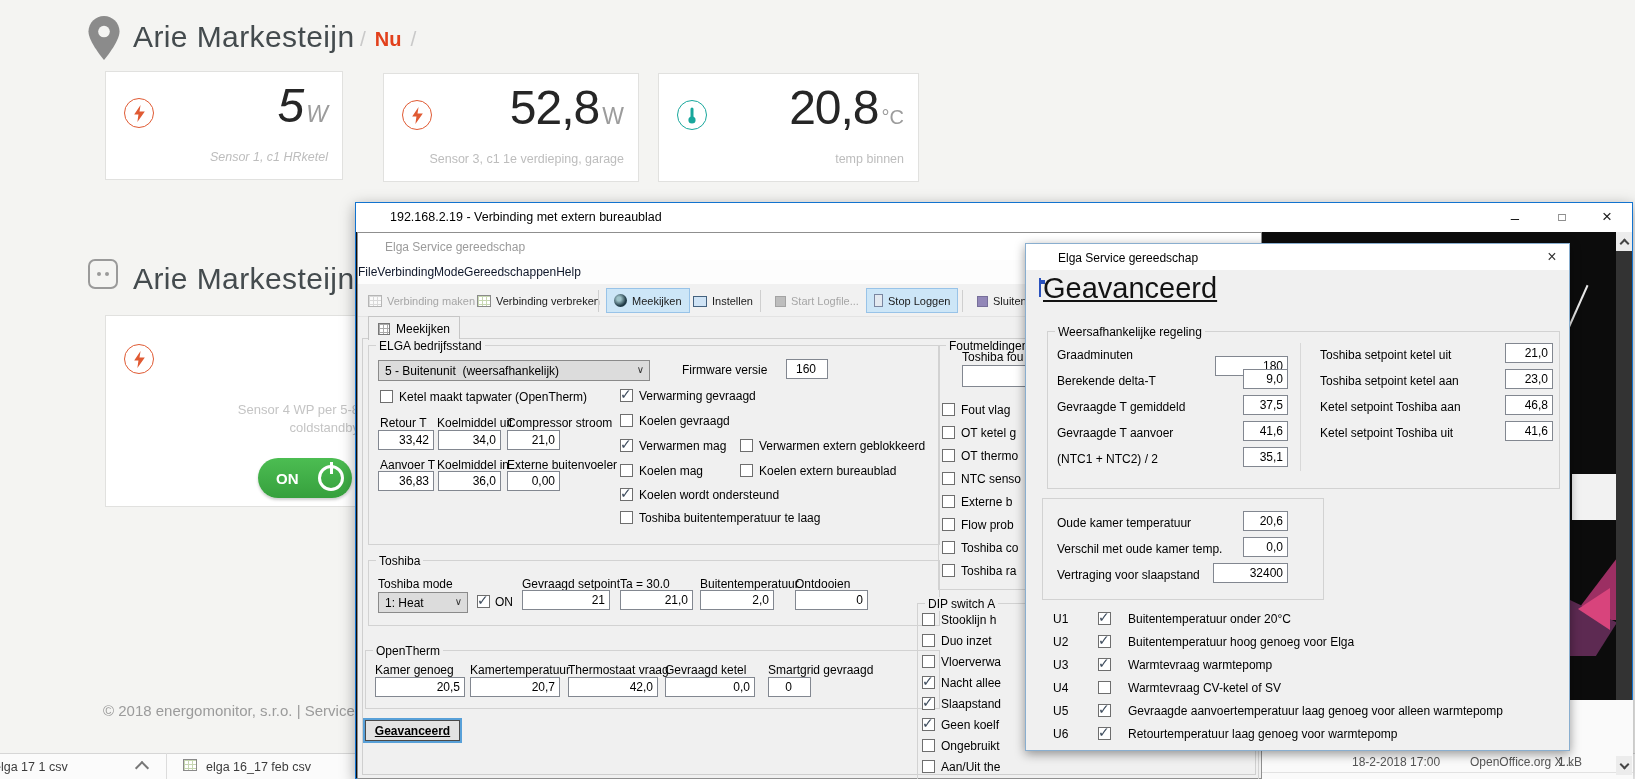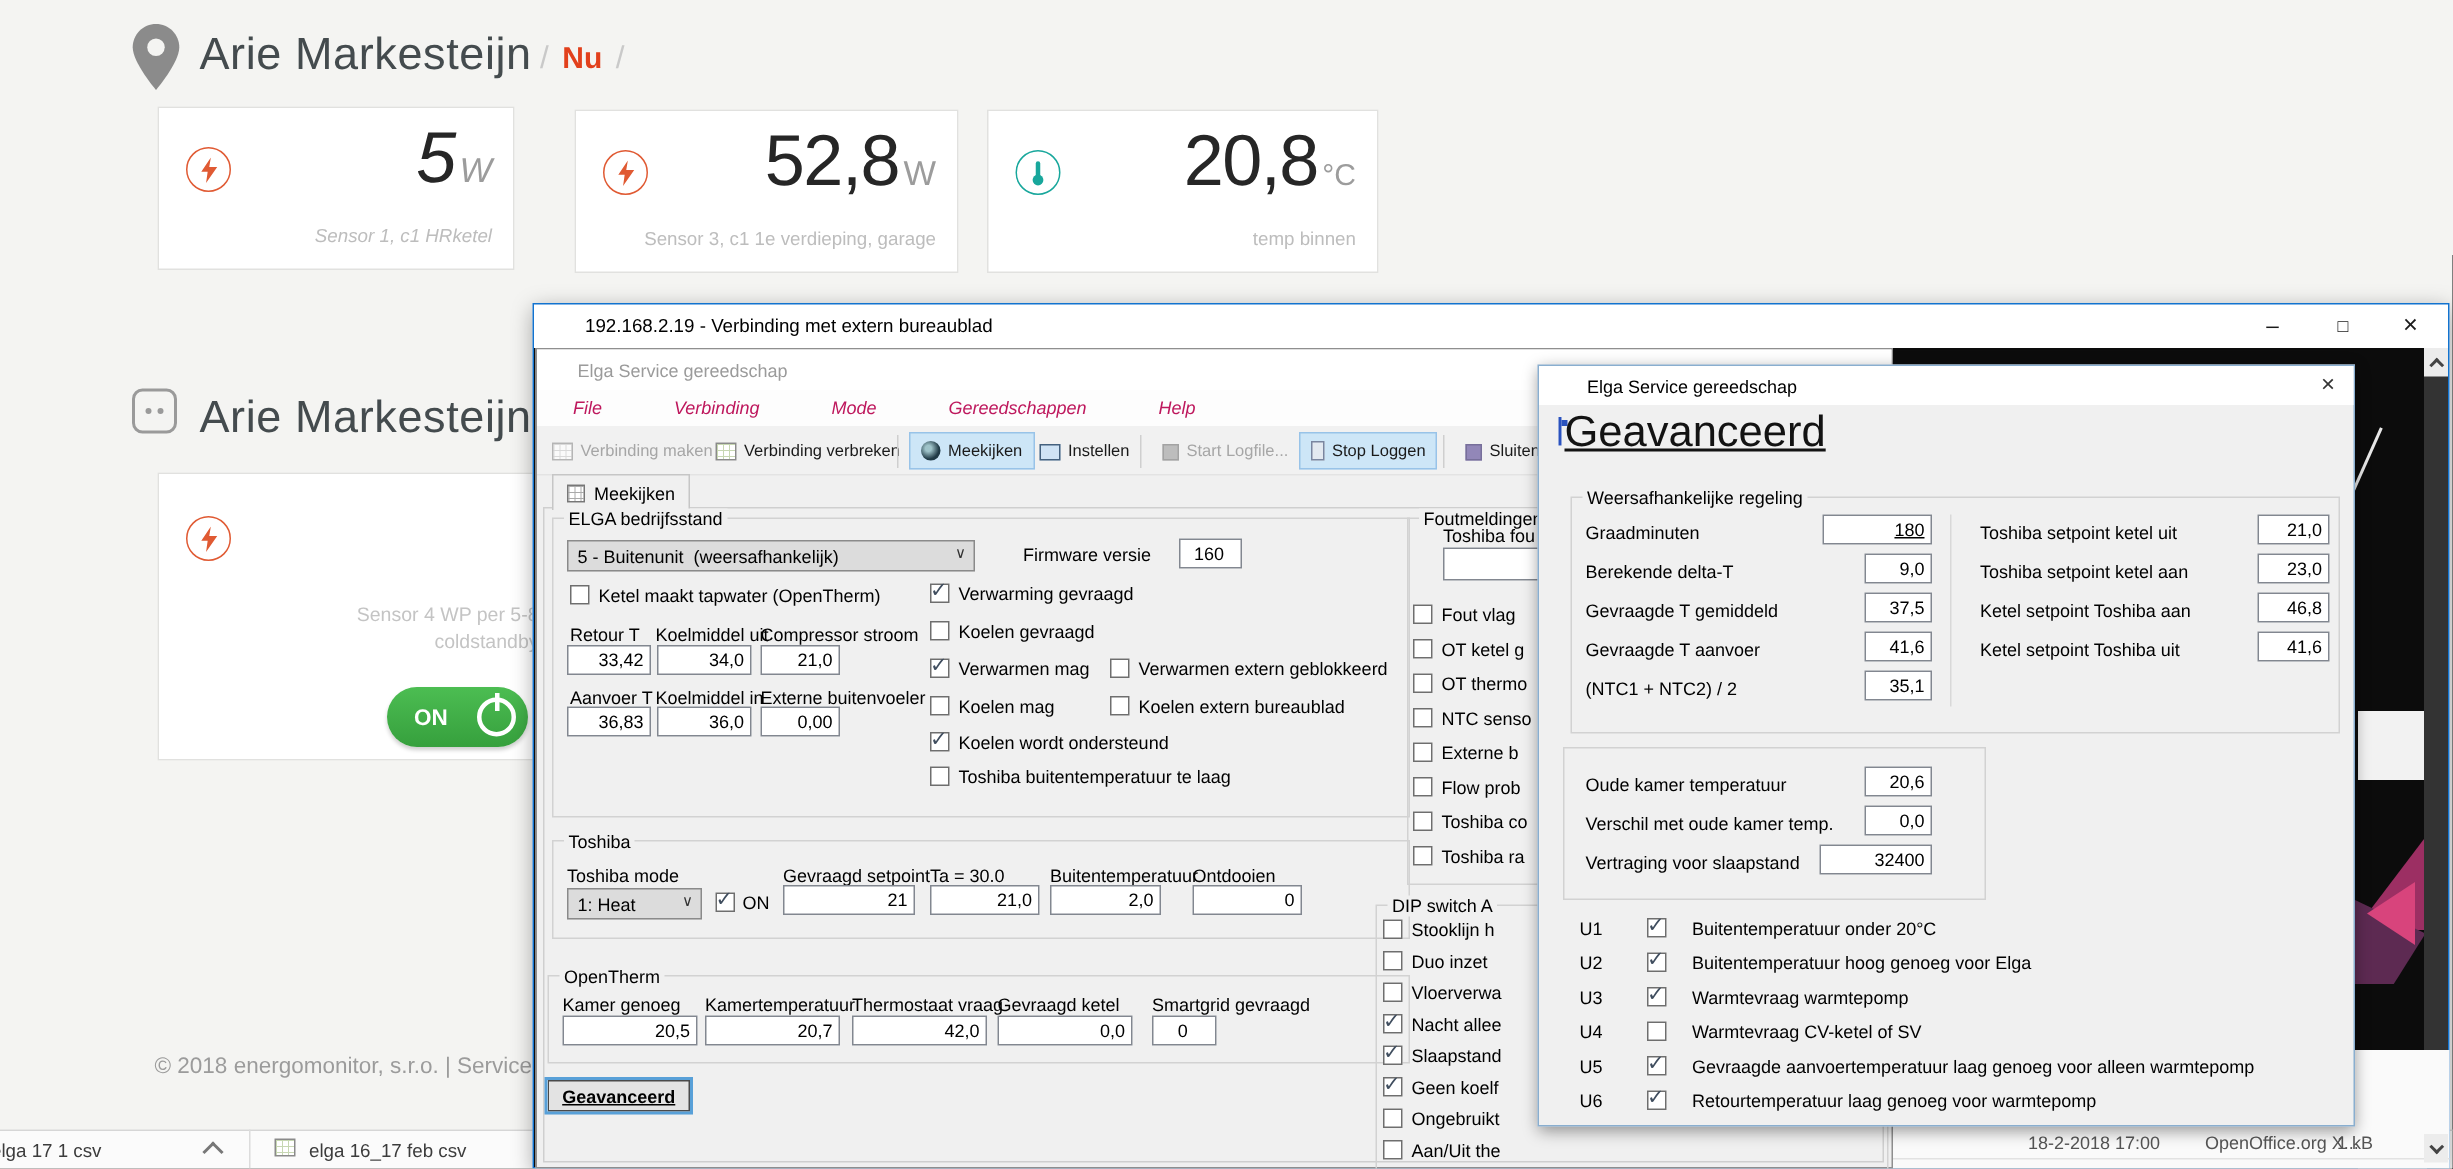--- a/index.html
+++ b/index.html
@@ -34,21 +34,21 @@
   .rdpframe{background:#fff;border:1px solid #1273cf;box-sizing:border-box;box-shadow:0 4px 14px rgba(0,0,0,.35);}
   .wtitle{font-size:12.5px;color:#000;white-space:nowrap;}
   .wbtn{width:30px;height:26px;display:flex;align-items:center;justify-content:center;color:#1a1a1a;}
   .ic-rdp{width:16px;height:12px;background:#2e6bd6;border-radius:2px;position:relative;}
   .ic-rdp::after{content:"";position:absolute;right:-3px;bottom:-3px;width:7px;height:7px;background:#49a942;border-radius:50%;border:1px solid #fff;}
   .ic-doc{width:12px;height:15px;background:#fff;border:1px solid #2a52be;position:relative;box-sizing:border-box;}
   .ic-doc::after{content:"";position:absolute;left:1px;top:1px;width:4px;height:4px;background:#2a52be;}
   .appwin{background:#f0f0f0;border:1px solid #8f8f8f;box-sizing:border-box;}
   .apptitle{font-size:12px;color:#9b9b9b;white-space:nowrap;}
   .menubar{background:#fdfdfd;display:flex;align-items:center;}
-  .mitem{padding:4px 24px;font-size:12px;color:#be185d;font-style:italic;}
+  .mitem{padding:4px 0;font-size:12px;color:#0f172a;}
   .tstrip{background:#f1f1f1;border-bottom:1px solid #e3e3e3;}
   .tbtn{position:absolute;height:26px;display:flex;align-items:center;gap:5px;padding:0 7px;font-size:11px;color:#1a1a1a;white-space:nowrap;box-sizing:border-box;}
   .tbtn.active{background:#cde6f7;border:1px solid #98c3e8;height:25px;}
   .tbtn.disabled{color:#a6a6a6;}
   .tsep{position:absolute;width:1px;height:22px;background:#cfcfcf;top:290px;}
   .ic-sheet{width:14px;height:12px;border:1px solid #8a8a8a;box-sizing:border-box;
     background:linear-gradient(to right,#c7d7b2 1px,transparent 1px) 0 0/4px 4px,
                linear-gradient(to bottom,#c7d7b2 1px,transparent 1px) 0 0/4px 4px,#fff;}
   .ic-sheet.gray{border-color:#b5b5b5;background:linear-gradient(to right,#d9d9d9 1px,transparent 1px) 0 0/4px 4px,linear-gradient(to bottom,#d9d9d9 1px,transparent 1px) 0 0/4px 4px,#fafafa;}
   .ic-eye{width:13px;height:13px;border-radius:50%;background:radial-gradient(circle at 38% 38%,#9fc3c9 2px,#203a46 62%);}
@@ -366,21 +366,21 @@
 <div class="L" style="left:1026px;top:244px;width:543px;height:26px;background:#fff;"></div>
 <span class="L ic-doc" style="left:1037px;top:249px;"></span>
 <div class="L wtitle" style="left:1058px;top:251px;font-size:12px;">Elga Service gereedschap</div>
 <div class="L" style="left:1540px;top:247px;width:24px;height:20px;display:flex;align-items:center;justify-content:center;font-size:16px;color:#333;">×</div>
 <div class="L heading" style="left:1043px;top:272px;">Geavanceerd</div>
 
 <div class="grp" style="left:1047px;top:331px;width:511px;height:156px;"></div>
 <div class="grplbl" style="left:1055px;top:325px;">Weersafhankelijke regeling</div>
 
 <div class="lbl" style="left:1057px;top:348px;">Graadminuten</div>
-<div class="fbox" style="left:1215px;top:343px;width:73px;text-decoration:underline;">180</div>
+<div class="fbox" style="left:1215px;top:356px;width:73px;text-decoration:underline;">180</div>
 <div class="lbl" style="left:1057px;top:374px;">Berekende delta-T</div>
 <div class="fbox" style="left:1243px;top:369px;width:45px;">9,0</div>
 <div class="lbl" style="left:1057px;top:400px;">Gevraagde T gemiddeld</div>
 <div class="fbox" style="left:1243px;top:395px;width:45px;">37,5</div>
 <div class="lbl" style="left:1057px;top:426px;">Gevraagde T aanvoer</div>
 <div class="fbox" style="left:1243px;top:421px;width:45px;">41,6</div>
 <div class="lbl" style="left:1057px;top:452px;">(NTC1 + NTC2) / 2</div>
 <div class="fbox" style="left:1243px;top:447px;width:45px;">35,1</div>
 
 <div class="L" style="left:1300px;top:343px;width:1px;height:128px;background:#d8d8d8;"></div>

